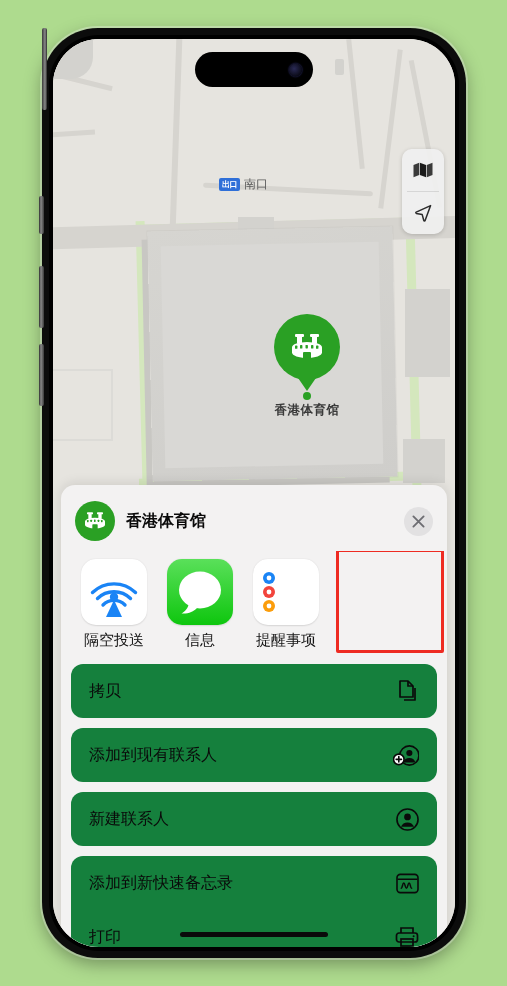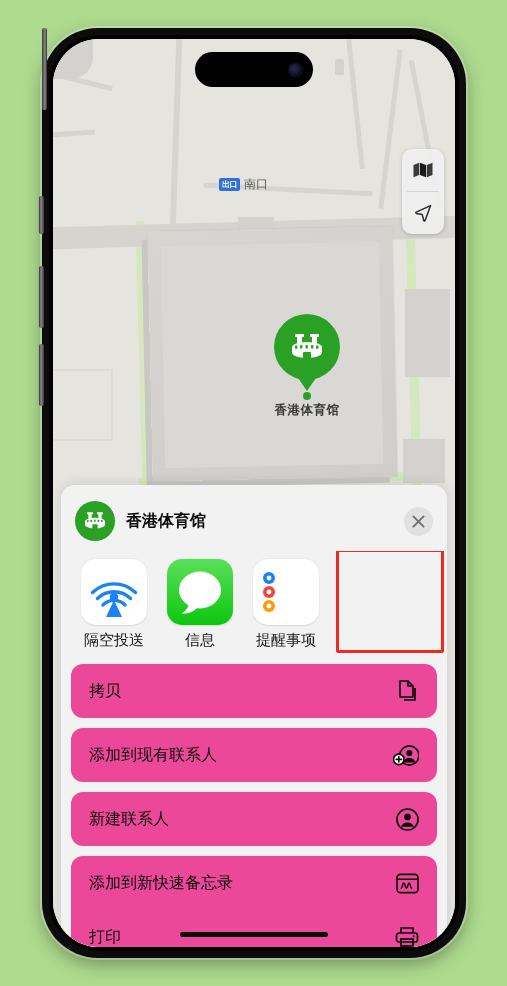--- a/index.html
+++ b/index.html
@@ -157,21 +157,21 @@
                background:repeating-linear-gradient(90deg,#e8e8e8 0 2px,transparent 2px 4.2px); }
   .notes-line{ position:absolute; left:4px; right:4px; height:1.2px; background:#dcdcdc; }
 
   .highlight-box{
     position:absolute; left:275px; top:-2px; width:108px; height:104px;
     border:3px solid #ee2b22; border-radius:2px; pointer-events:none; z-index:5;
   }
 
   
   .actions{ padding:10px 10px 0 10px; }
-  .action-group{ background:#ec4899; border-radius:12px; margin-bottom:10px; overflow:hidden; }
+  .action-group{ background:#15803d; border-radius:12px; margin-bottom:10px; overflow:hidden; }
   .action-row{ display:flex; align-items:center; justify-content:space-between;
                padding:0 18px; height:54px; }
   .action-label{ font-size:16px; color:#0a0a0a; }
   .action-icon{ color:#0a0a0a; display:flex; align-items:center; }
 
   .home-bar{ position:absolute; left:50%; bottom:10px; transform:translateX(-50%);
              width:148px;height:5px;border-radius:3px;background:#0a0a0a; z-index:40; }
 </style>
 </head>
 <body>

